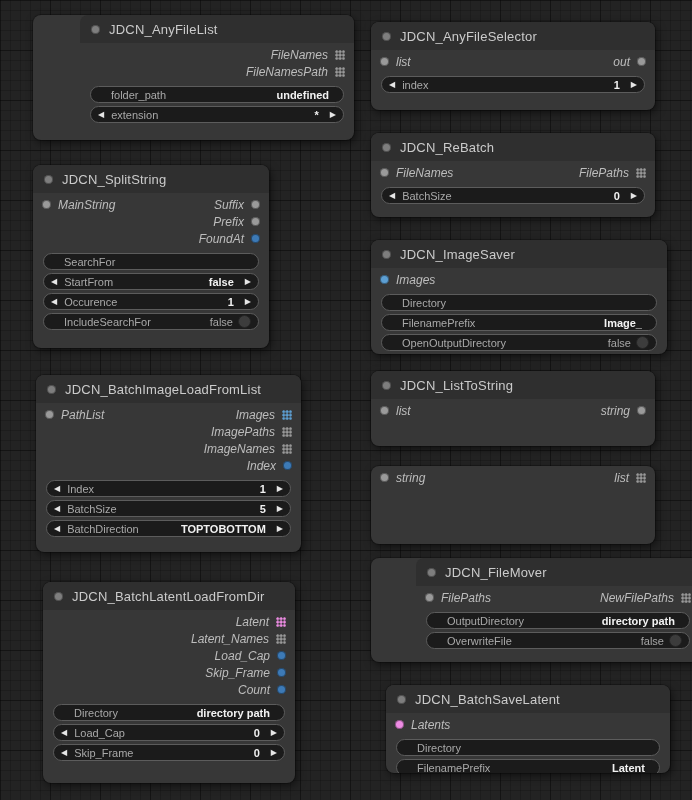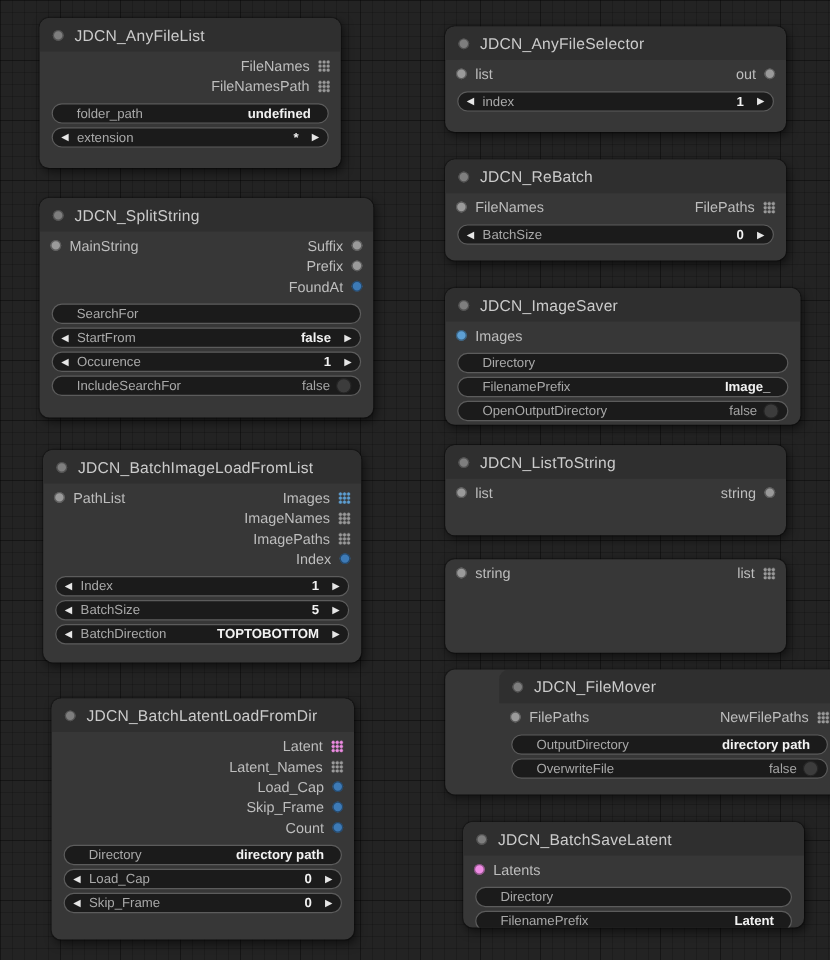--- a/index.html
+++ b/index.html
@@ -21,21 +21,21 @@
     box-shadow:2px 3px 8px rgba(0,0,0,.55), 0 0 0 1px rgba(0,0,0,.25);
     overflow:hidden;
   }
   .titlebar{
     height:28px;background:#2f2f2f;display:flex;align-items:center;
     padding:0 11px;gap:9px;border-radius:8px 8px 0 0;
   }
   .title-dot{width:9px;height:9px;border-radius:50%;background:#7e7e7e;flex:none;box-shadow:inset 0 0 0 1px rgba(0,0,0,.35);}
   .title-text{font-size:13px;color:#cbcbcb;white-space:nowrap;letter-spacing:.2px;}
   .slots{padding-top:3px;}
-  .slot-row{display:flex;align-items:center;height:17px;padding:0 9px;font-size:12px;color:#bdbdbd;}
+  .slot-row{display:flex;align-items:center;height:17px;padding:0 9px;font-size:12px;color:#bdbdbd;font-style:italic;}
   .slot-in{display:flex;align-items:center;gap:7px;min-width:0;}
   .slot-out{display:flex;align-items:center;gap:7px;margin-left:auto;min-width:0;}
   .slot-dot{width:9px;height:9px;border-radius:50%;box-shadow:inset 0 0 0 1px rgba(0,0,0,.4);flex:none;}
   .grid-icon{
     width:10px;height:10px;flex:none;
     background-image:radial-gradient(circle,currentColor 1.2px,transparent 1.6px);
     background-size:3.4px 3.4px;background-position:0 0;
   }
   .slot-label{white-space:nowrap;}
   .widgets{padding-top:3px;}
@@ -54,21 +54,21 @@
   .widget.toggle .value{color:#a5a5a5;font-weight:400;}
   .toggle-knob{
     width:13px;height:13px;border-radius:50%;background:#3c3c3c;
     border:1px solid #252525;margin-left:5px;flex:none;box-sizing:border-box;
   }
 </style>
 </head>
 <body style="background-color: rgb(35, 35, 35);">
 
 <div id="canvas">
-    <div class="node" style="left: 33px; top: 15px; width: 251px; height: 125px;">
+    <div class="node" style="left: 33px; top: 15px; width: 274px; height: 125px; padding-left: 47px;">
       <div class="titlebar">
         <span class="title-dot"></span>
         <span class="title-text">JDCN_AnyFileList</span>
       </div>
       <div class="slots">
         <div class="slot-row">
           <span class="slot-out">
             <span class="slot-label">FileNames</span>
             <span class="grid-icon" style="color: rgb(154, 154, 154);"></span>
           </span>
@@ -86,21 +86,21 @@
           <span class="value">undefined</span>
         </div>
         <div class="widget combo">
           <span class="arrow">◀</span>
           <span class="label">extension</span>
           <span class="value">*</span>
           <span class="arrow">▶</span>
         </div>
       </div>
     </div>
-    <div class="node" style="left: 33px; top: 165px; width: 278px; height: 183px;">
+    <div class="node" style="left: 33px; top: 165px; width: 236px; height: 183px;">
       <div class="titlebar">
         <span class="title-dot"></span>
         <span class="title-text">JDCN_SplitString</span>
       </div>
       <div class="slots">
         <div class="slot-row">
           <span class="slot-in">
             <span class="slot-dot" style="background: rgb(154, 154, 154);"></span>
             <span class="slot-label">MainString</span>
           </span>
@@ -157,27 +157,27 @@
             <span class="slot-dot" style="background: rgb(154, 154, 154);"></span>
             <span class="slot-label">PathList</span>
           </span>
           <span class="slot-out">
             <span class="slot-label">Images</span>
             <span class="grid-icon" style="color: rgb(93, 159, 211);"></span>
           </span>
         </div>
         <div class="slot-row">
           <span class="slot-out">
+            <span class="slot-label">ImagePaths</span>
+            <span class="grid-icon" style="color: rgb(154, 154, 154);"></span>
+          </span>
+        </div>
+        <div class="slot-row">
+          <span class="slot-out">
             <span class="slot-label">ImageNames</span>
-            <span class="grid-icon" style="color: rgb(154, 154, 154);"></span>
-          </span>
-        </div>
-        <div class="slot-row">
-          <span class="slot-out">
-            <span class="slot-label">ImagePaths</span>
             <span class="grid-icon" style="color: rgb(154, 154, 154);"></span>
           </span>
         </div>
         <div class="slot-row">
           <span class="slot-out">
             <span class="slot-label">Index</span>
             <span class="slot-dot" style="background: rgb(61, 122, 182);"></span>
           </span>
         </div>
       </div>

